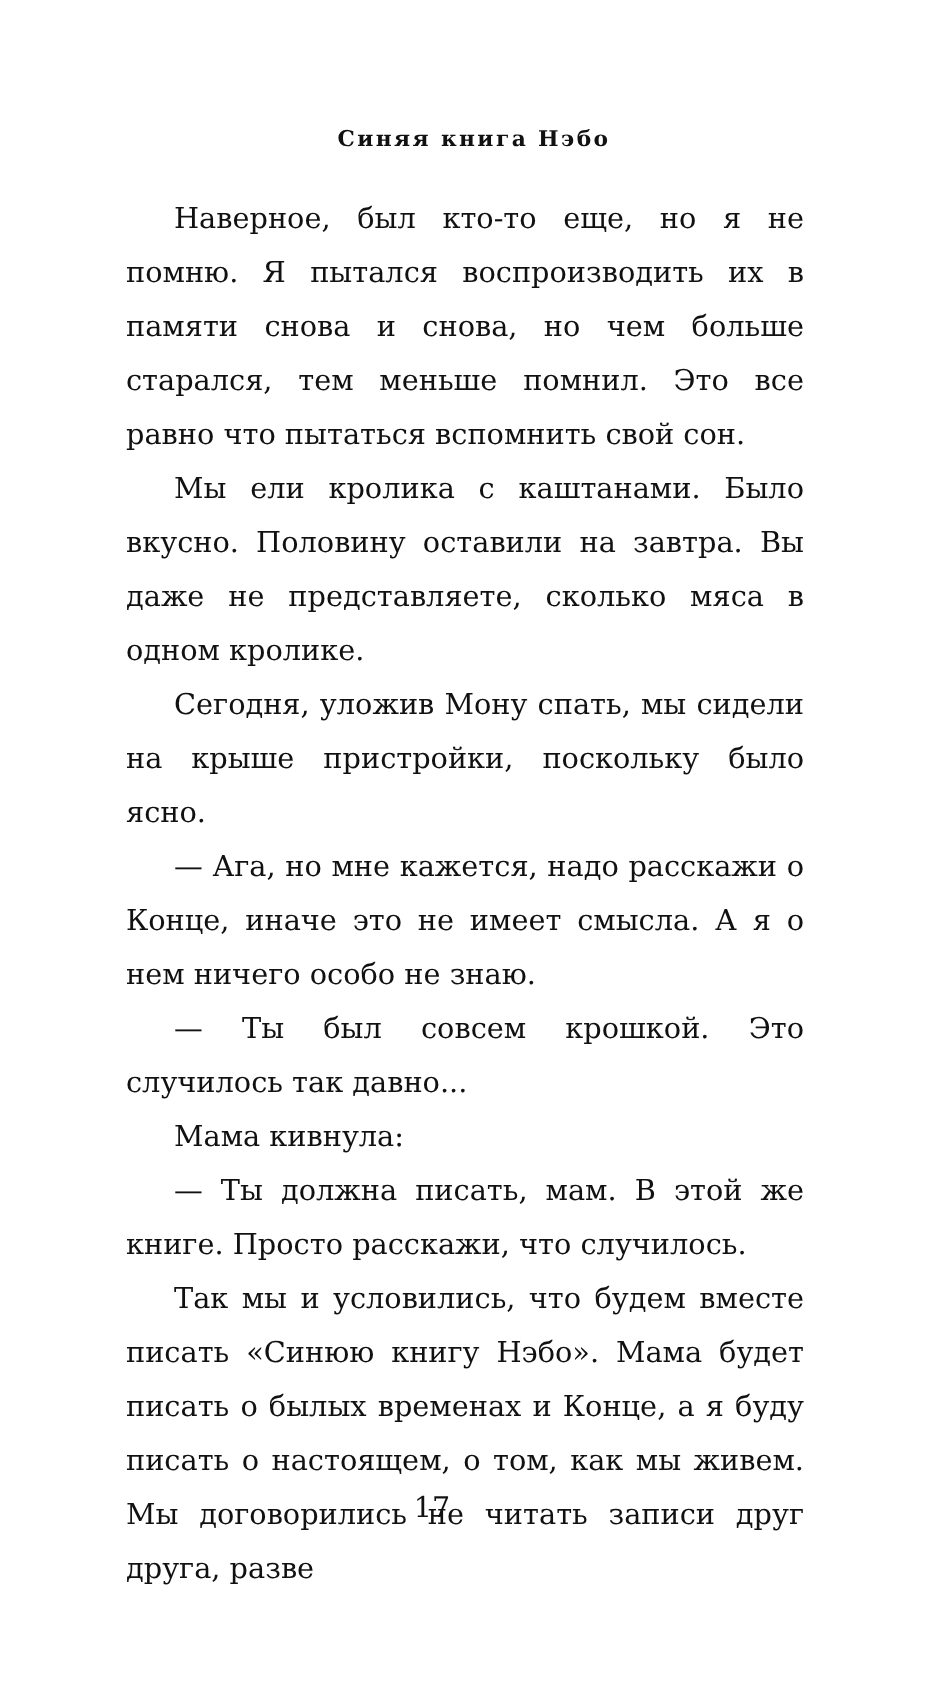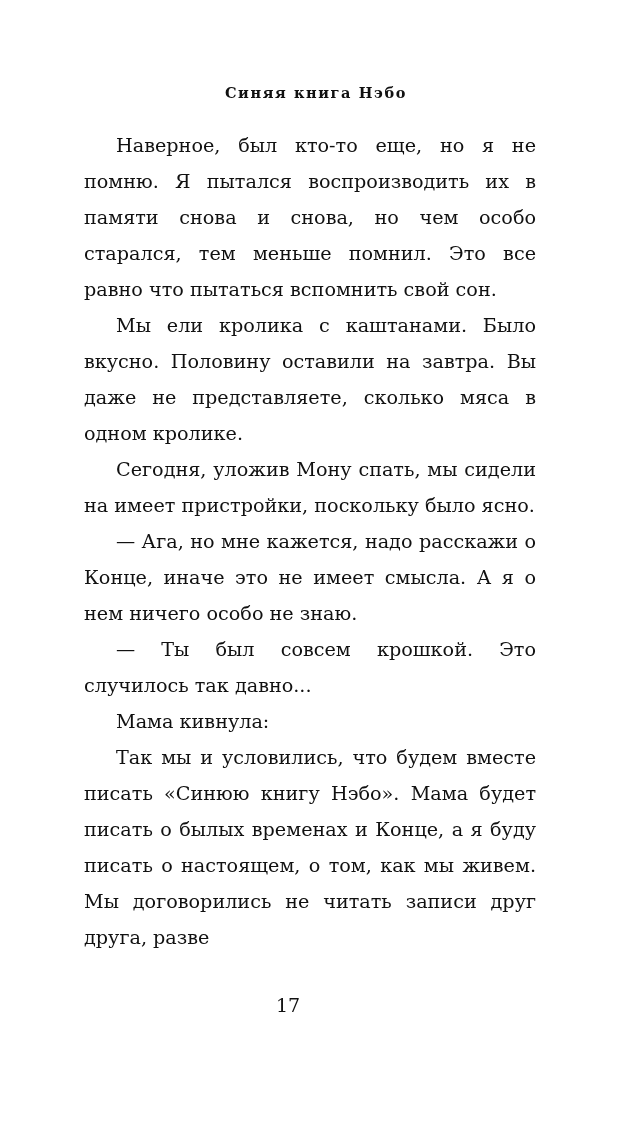--- a/index.html
+++ b/index.html
@@ -61,24 +61,25 @@
   }
 </style>
 </head>
 <body>
 
 <div class="page">
 
   <div class="running-head">Синяя книга Нэбо</div>
 
   <div class="body-text">
-    <p>Наверное, был кто-то еще, но я не помню. Я пытался воспроизводить их в памяти снова и снова, но чем особо старался, тем меньше помнил. Это все равно что пытаться вспомнить свой сон.</p>
+    <p>Наверное, был кто-то еще, но я не помню. Я пытался воспроизводить их в памяти снова и снова, но чем больше старался, тем меньше помнил. Это все равно что пытаться вспомнить свой сон.</p>
     <p>Мы ели кролика с каштанами. Было вкусно. Половину оставили на завтра. Вы даже не представляете, сколько мяса в одном кролике.</p>
-    <p>Сегодня, уложив Мону спать, мы сидели на имеет пристройки, поскольку было ясно.</p>
+    <p>Сегодня, уложив Мону спать, мы сидели на крыше пристройки, поскольку было ясно.</p>
     <p>— Ага, но мне кажется, надо расскажи о Конце, иначе это не имеет смысла. А я о нем ничего особо не знаю.</p>
     <p>— Ты был совсем крошкой. Это случилось так давно...</p>
     <p>Мама кивнула:</p>
+    <p>— Ты должна писать, мам. В этой же книге. Просто расскажи, что случилось.</p>
     <p>Так мы и условились, что будем вместе писать «Синюю книгу Нэбо». Мама будет писать о былых временах и Конце, а я буду писать о настоящем, о том, как мы живем. Мы договорились не читать записи друг друга, разве</p>
   </div>
 
   <div class="folio">17</div>
 
 </div>
 
 </body></html>

